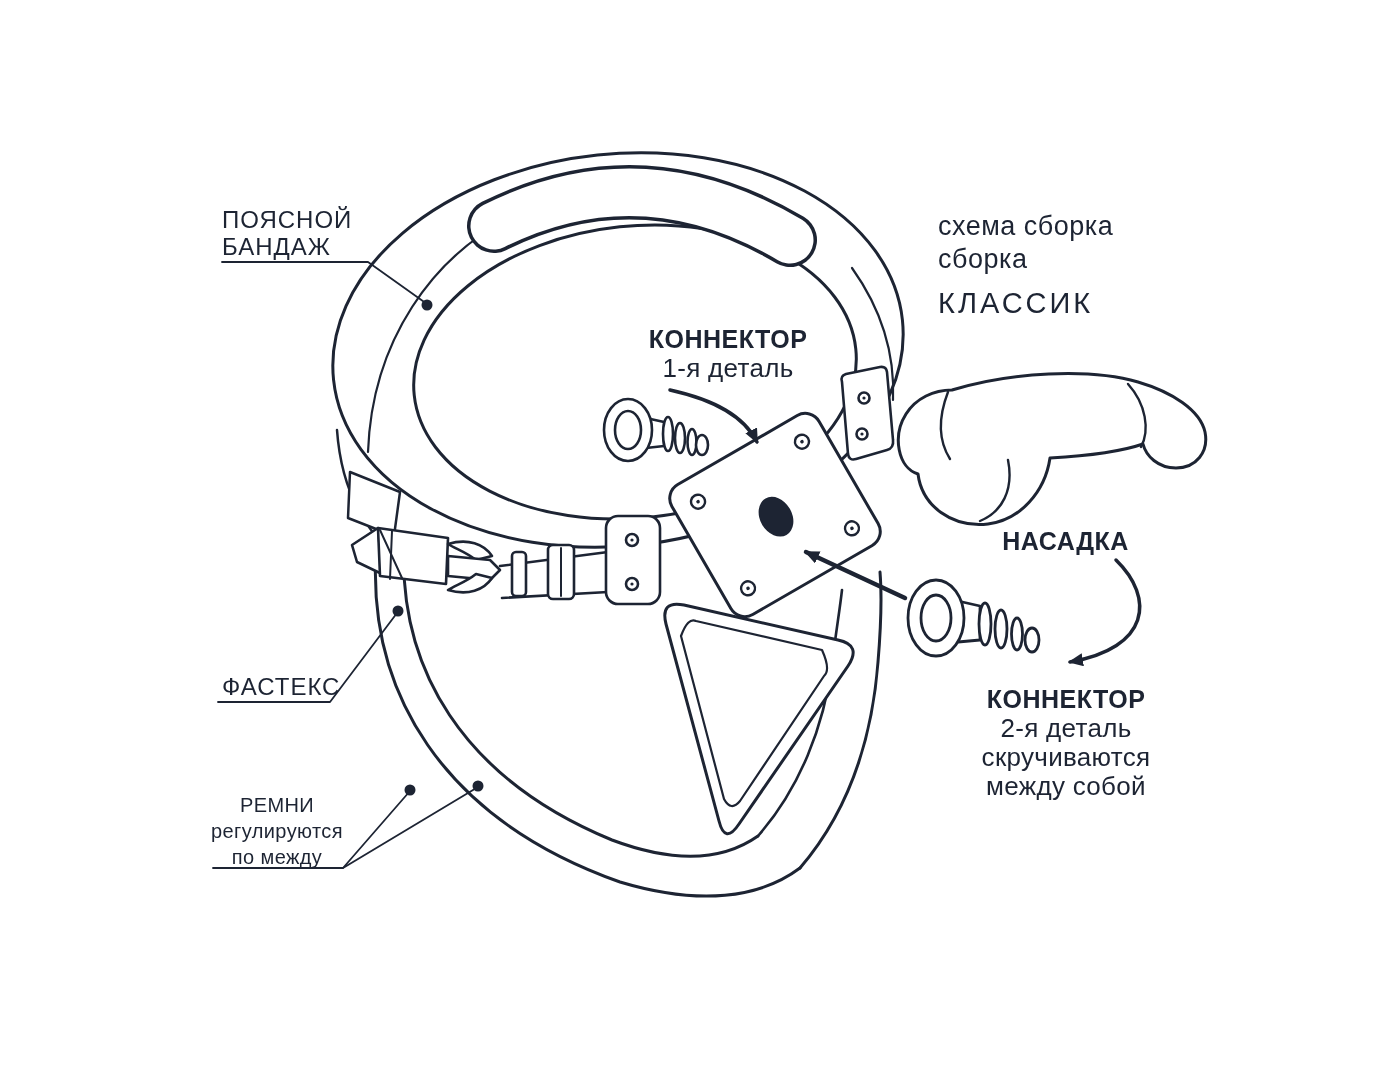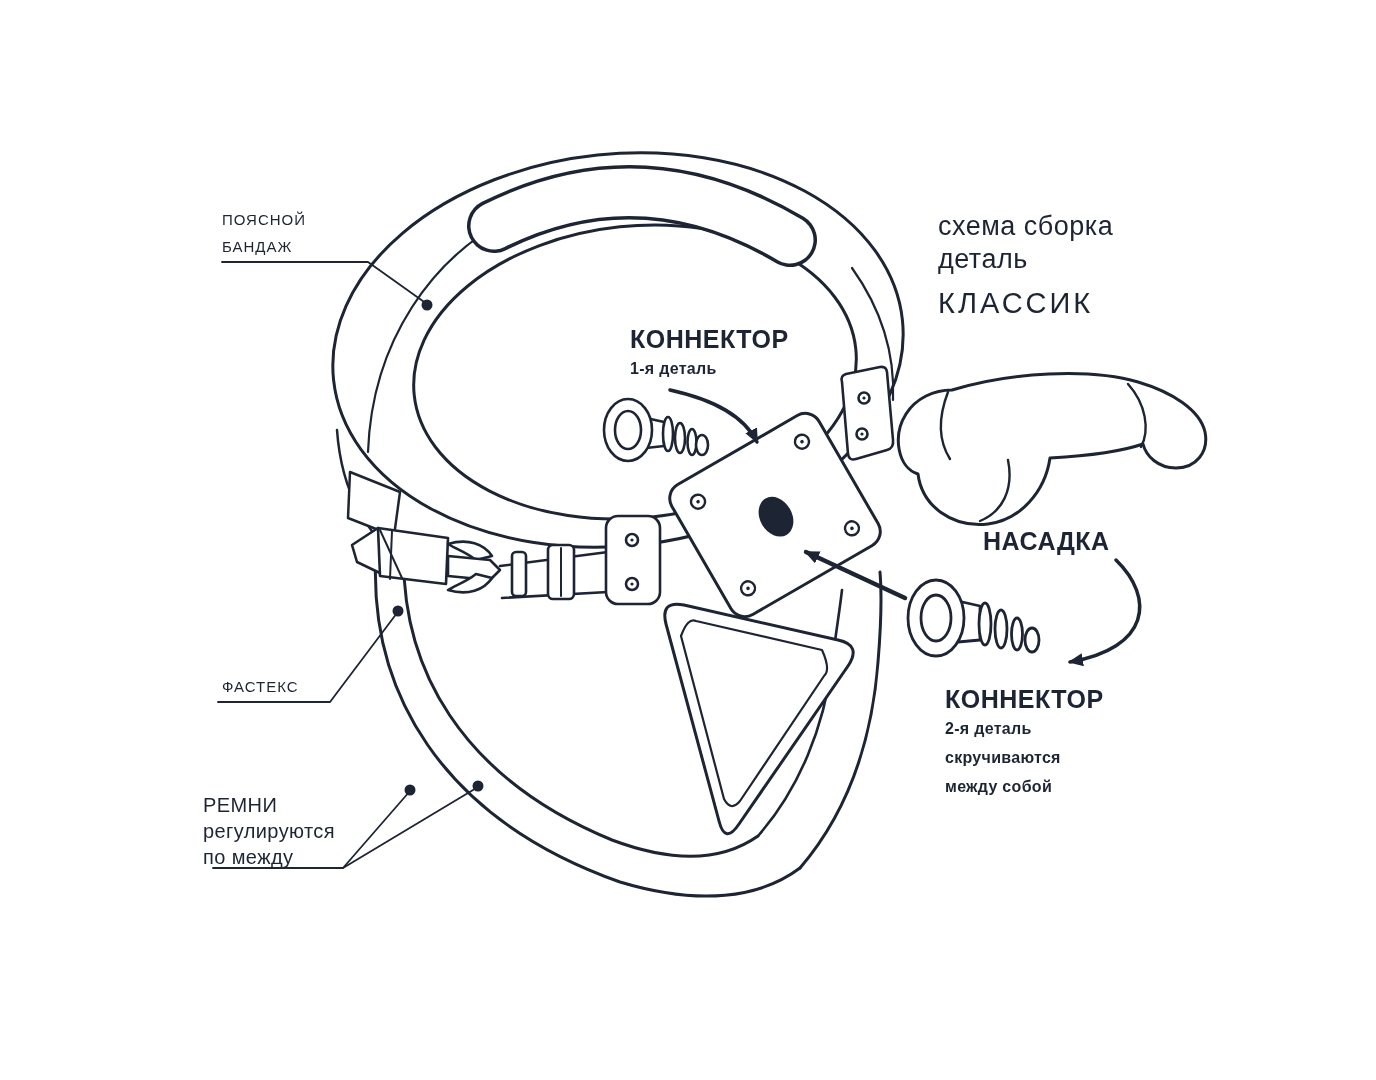--- a/index.html
+++ b/index.html
@@ -12,27 +12,27 @@
     width:1376px;height:1080px;
     background:var(--bg);
     font-family:"Liberation Sans", sans-serif;
     color:var(--ink);
     overflow:hidden;
     margin:0 auto;
   }
   #art{position:absolute;left:0;top:0;}
   .lbl{position:absolute;white-space:nowrap;}
   .lbl .ln{display:block;}
-  .caps{font-size:15px;letter-spacing:1px;line-height:27px;}
+  .caps{font-size:24px;letter-spacing:1px;line-height:27px;}
   .title-block{left:938px;top:210px;width:256px;}
   .title-block .t1{font-size:27px;line-height:33px;letter-spacing:0.5px;}
   .title-block .t3{font-size:29px;line-height:48px;letter-spacing:3px;margin-top:3px;}
   .boldlbl{font-weight:bold;font-size:25px;line-height:30px;letter-spacing:0.5px;}
-  .sublbl{font-size:16px;line-height:29px;letter-spacing:0.3px;font-weight:bold;}
-  .center{}
+  .sublbl{font-size:26px;line-height:29px;letter-spacing:0.3px;}
+  .center{text-align:center;}
   .straps-block{font-size:20px;line-height:26px;letter-spacing:0.4px;}
 </style>
 </head>
 <body>
 
 <div id="stage">
 
   <svg id="art" width="1376" height="1080" viewBox="0 0 1376 1080" fill="none" stroke="#1d2433" stroke-width="3" stroke-linejoin="round" stroke-linecap="round">
 
     <defs>
@@ -179,21 +179,21 @@
     </g>
   </svg>
 
   <div class="lbl caps" style="left:222px;top:206px;">
     <span class="ln">ПОЯСНОЙ</span>
     <span class="ln">БАНДАЖ</span>
   </div>
 
   <div class="lbl title-block">
     <span class="ln t1">схема сборка</span>
-    <span class="ln t1">деталь</span>
+    <span class="ln t1">сборка</span>
     <span class="ln t3">КЛАССИК</span>
   </div>
 
   <div class="lbl center" style="left:630px;top:324px;width:196px;">
     <span class="ln boldlbl">КОННЕКТОР</span>
     <span class="ln sublbl">1-я деталь</span>
   </div>
 
   <div class="lbl center" style="left:983px;top:526px;width:165px;">
     <span class="ln boldlbl">НАСАДКА</span>

